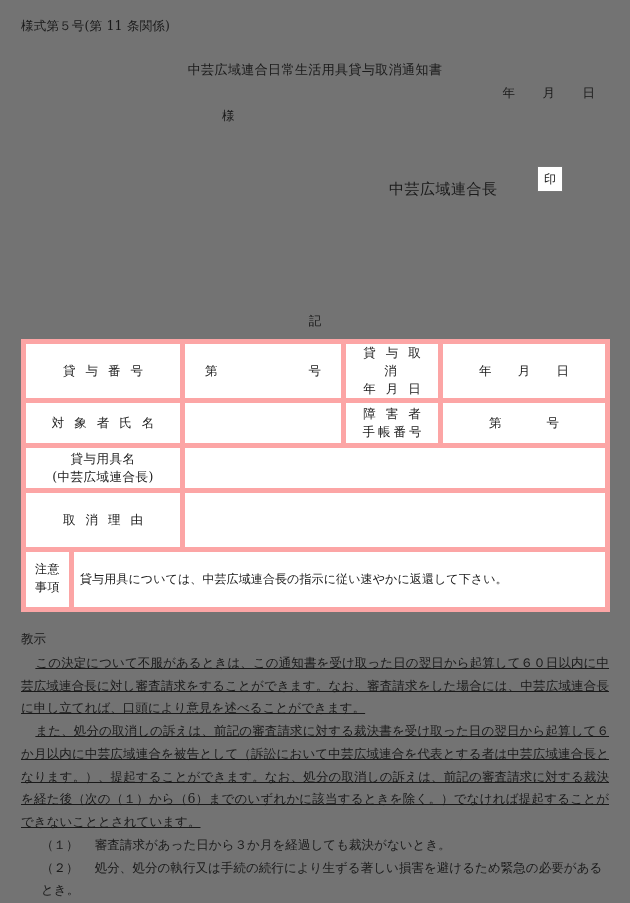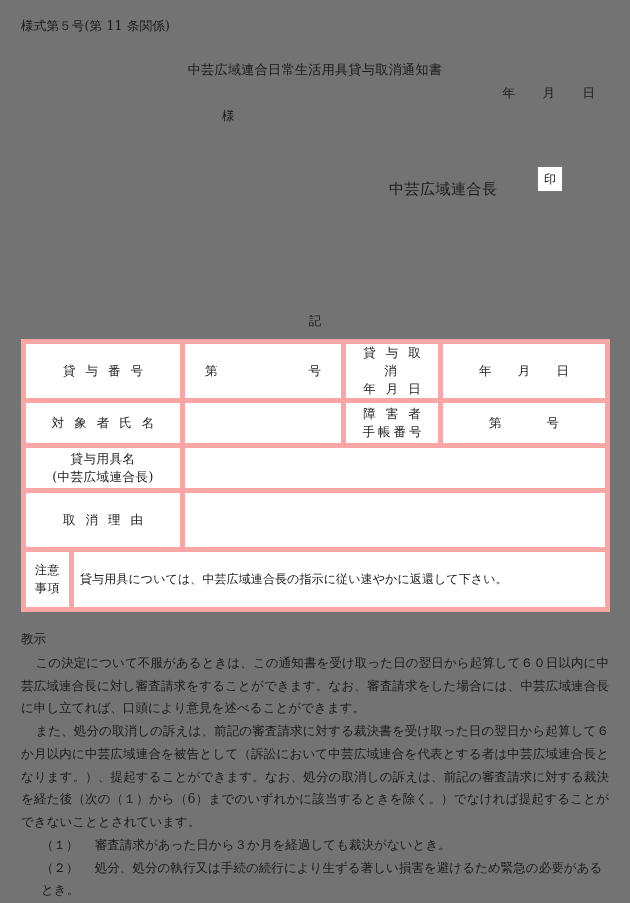--- a/index.html
+++ b/index.html
@@ -123,20 +123,21 @@
     padding: 0 14px;
   }
   .spread.center-ish { padding: 0 40px; }
   .spread.wide { padding: 0 30px; }
 
   .note-label {
     text-align: center;
     letter-spacing: 0.5px;
     line-height: 1.5;
     font-size: 12px;
+    font-family: Liberation Mono, monospace;
   }
   .note-body {
     font-size: 12px;
     letter-spacing: 0.1px;
     padding-left: 10px;
   }
 
   .blank-cell { }
 
   
@@ -148,21 +149,21 @@
     font-size: 12.5px;
     line-height: 1.82;
     letter-spacing: 0.05px;
   }
   .kyoji .head { margin: 0 0 1px 0; }
   .kyoji p {
     margin: 0;
     text-align: justify;
     text-justify: inter-character;
   }
-  .kyoji p.indent { text-indent: 1.15em; }
+  .kyoji p.indent { text-indent: 1.15em; text-decoration: underline; }
   .kyoji p.item {
     text-indent: 0;
     padding-left: 1.6em;
     text-align: left;
   }
   .kyoji p.item .num { display: inline-block; width: 4.3em; }
 </style>
 </head>
 <body>
 

